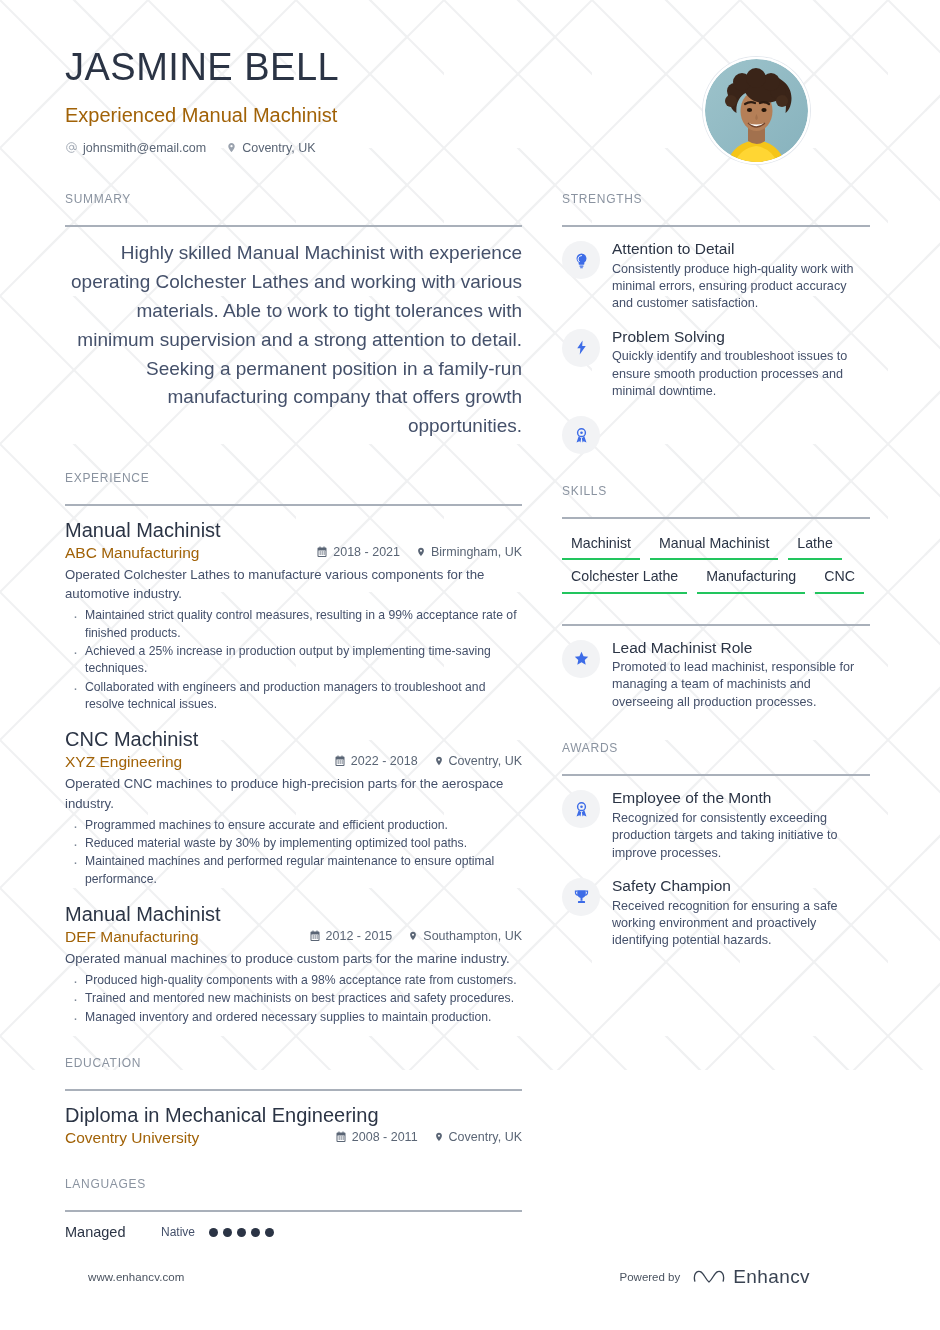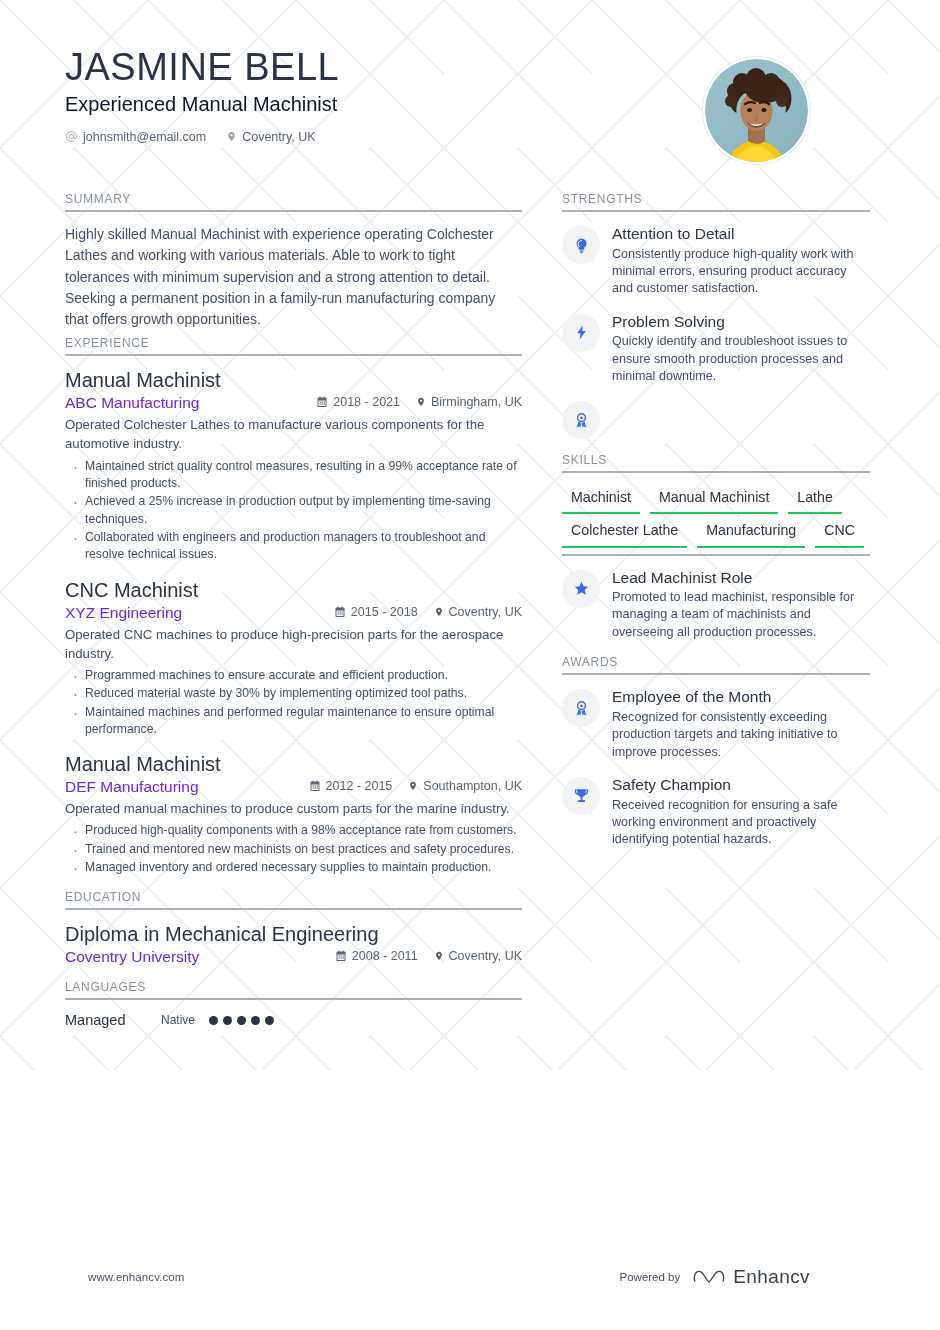--- a/index.html
+++ b/index.html
@@ -40,22 +40,22 @@
   }
   .name {
     font-size: 38px;
     font-weight: 400;
     letter-spacing: 0.5px;
     color: #2b3445;
     line-height: 1.05;
   }
   .role {
     font-size: 20px;
-    color: #0f172a;
-    margin-top: 5px;
+    color: #a16207;
+    margin-top: 16px;
     font-weight: 400;
   }
   .contact-row {
     margin-top: 14px;
     display: flex;
     align-items: center;
     gap: 20px;
     font-size: 12.5px;
     color: #5a6575;
   }
@@ -89,53 +89,54 @@
   .col-left  { width: 457px; flex: none; }
   .col-right { width: 308px; flex: none; }
 
   
   .section { margin-bottom: 2px; }
   .sec-title {
     font-size: 12px;
     letter-spacing: 0.7px;
     color: #8a93a0;
     text-transform: uppercase;
-    padding-bottom: 4px;
+    padding-bottom: 19px;
     font-weight: 400;
   }
   .sec-rule {
     height: 2px;
     background: #a9b0ba;
     width: 100%;
     margin-bottom: 12px;
   }
 
   
   .summary-text {
-    font-size: 14px;
+    font-size: 19px;
     line-height: 1.52;
     color: #44506a;
+    text-align: right;
   }
 
   
   .entry { margin-bottom: 14px; }
   .entry-title {
     font-size: 20px;
     font-weight: 400;
     color: #2b3445;
     line-height: 1.25;
   }
   .entry-meta {
     display: flex;
     align-items: baseline;
     margin-top: 1px;
   }
   .entry-org {
     font-size: 15.5px;
-    color: #6d28d9;
+    color: #a16207;
     flex: 1 1 auto;
   }
   .entry-side {
     display: flex;
     align-items: center;
     gap: 16px;
     font-size: 12.5px;
     color: #5a6575;
     flex: none;
   }
@@ -165,21 +166,21 @@
   }
   .bullets li::before {
     content: "\00B7";
     position: absolute;
     left: 8px;
     top: -2px;
     font-size: 15px;
     color: #7b8595;
   }
 
-  .gap-top { margin-top: 6px; }
+  .gap-top { margin-top: 30px; }
 
   
   .lang-row {
     display: flex;
     align-items: center;
     font-size: 14.5px;
     color: #2b3445;
     margin-top: 2px;
   }
   .lang-name { width: 96px; }
@@ -418,21 +419,21 @@
               <span class="meta-chip">
                 <svg width="12" height="12" viewBox="0 0 24 24" fill="#5a6575">
                   <path d="M7 1v2H5a2 2 0 0 0-2 2v15a2 2 0 0 0 2 2h14a2 2 0 0 0 2-2V5a2 2 0 0 0-2-2h-2V1h-2v2H9V1H7zm12 8v11H5V9h14z"></path>
                   <rect x="7" y="11" width="3" height="2"></rect>
                     <rect x="11" y="11" width="3" height="2"></rect>
                     <rect x="15" y="11" width="3" height="2"></rect>
                   <rect x="7" y="15" width="3" height="2"></rect>
                     <rect x="11" y="15" width="3" height="2"></rect>
                     <rect x="15" y="15" width="3" height="2"></rect>
                 </svg>
-                <span>2015 - 2018</span>
+                <span>2022 - 2018</span>
               </span>
               <span class="meta-chip">
                 <svg width="10" height="12" viewBox="0 0 24 24" fill="#5a6575">
                   <path d="M12 2C8.1 2 5 5.1 5 9c0 5.2 7 13 7 13s7-7.8 7-13c0-3.9-3.1-7-7-7zm0 9.5A2.5 2.5 0 1 1 12 6.5a2.5 2.5 0 0 1 0 5z"></path>
                 </svg>
                 <span>Coventry, UK</span>
               </span>
             </div>
           </div>
           <div class="entry-desc">Operated CNC machines to produce high-precision parts for the aerospace industry.</div>

